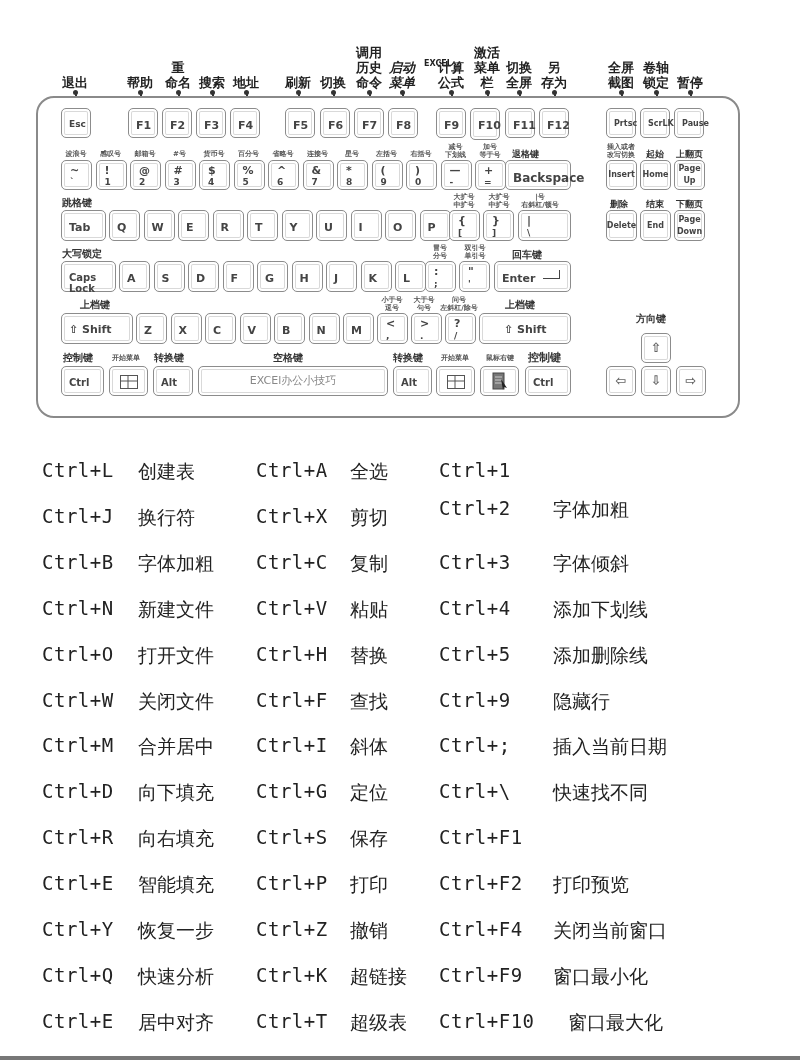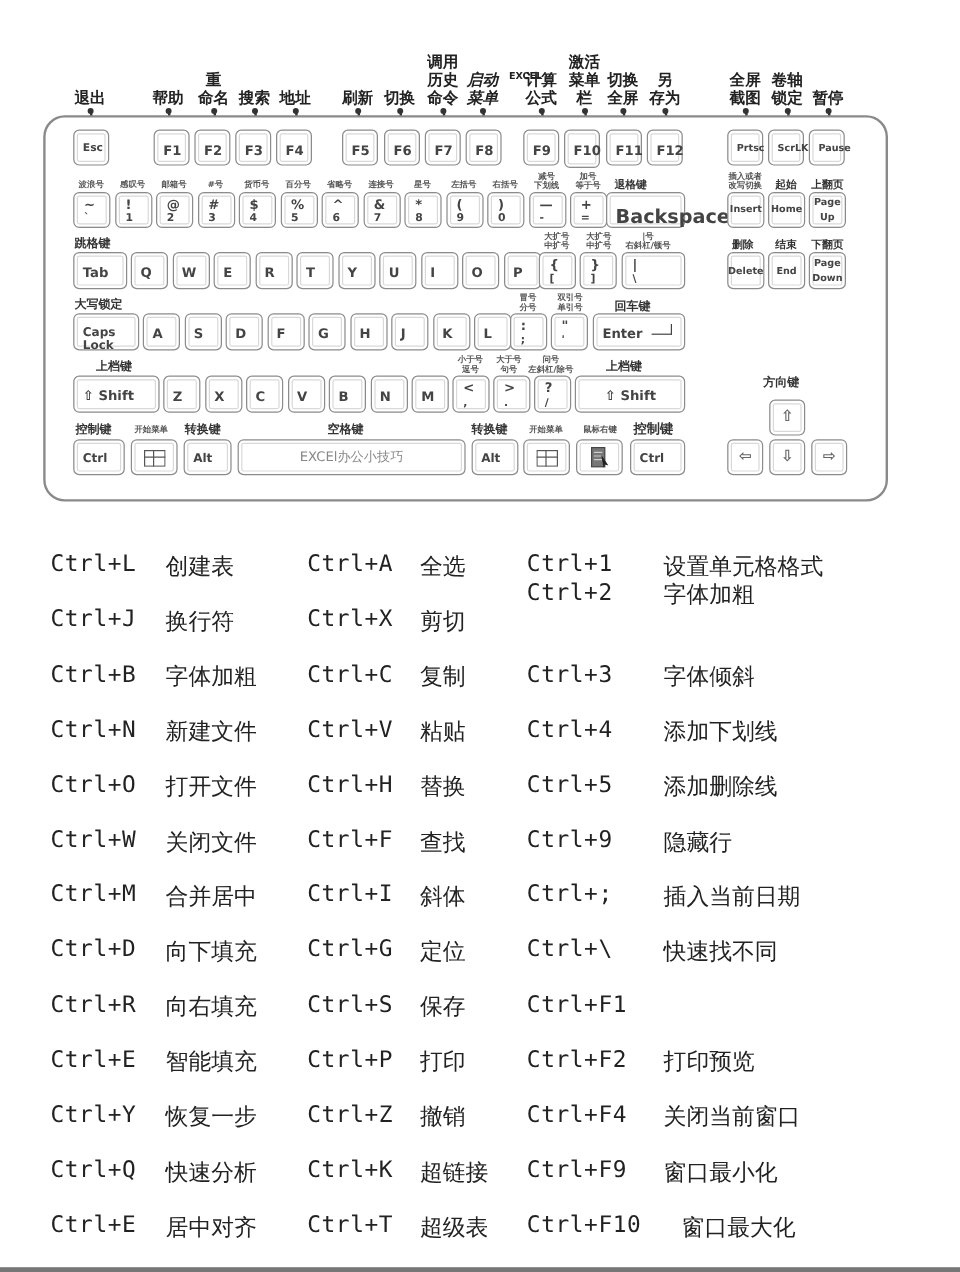--- a/index.html
+++ b/index.html
@@ -172,21 +172,21 @@
       <div class="key" style="left: 440.5px; top: 160px; width: 31px; height: 30px;">
         <span class="up">—</span>
         <span class="down">-</span>
       </div>
       <div class="mini" style="left: 473px; top: 143px; width: 34px;">加号<br>等于号</div>
       <div class="key" style="left: 475px; top: 160px; width: 31px; height: 30px;">
         <span class="up">+</span>
         <span class="down">=</span>
       </div>
       <div class="sec" style="left: 512px; top: 148px; font-size: 9px;">退格键</div>
-      <div class="key" style="left: 505px; top: 160px; width: 66px; height: 30px; font-size: 16px;">
+      <div class="key" style="left: 505px; top: 160px; width: 66px; height: 30px; font-size: 12px;">
         <span class="main">Backspace</span>
       </div>
       <div class="mini" style="left: 604px; top: 143px; width: 34px;">插入或者<br>改写切换</div>
       <div class="sec" style="left: 646px; top: 148px; font-size: 9px;">起始</div>
       <div class="sec" style="left: 676px; top: 148px; font-size: 9px;">上翻页</div>
       <div class="key center small" style="left: 606px; top: 160px; width: 31px; height: 30px;">
         <span class="main">Insert</span>
       </div>
       <div class="key center small" style="left: 640px; top: 160px; width: 31px; height: 30px;">
         <span class="main">Home</span>
@@ -500,23 +500,22 @@
       <div class="sc-row" style="left: 0px; top: 963.9px; width: 800px; pointer-events: none;">
         <span class="sc-key" style="left: 256px; top: 0px;">Ctrl+K</span>
         <span class="sc-desc" style="left: 350px; top: 0px;">超链接</span>
       </div>
       <div class="sc-row" style="left: 0px; top: 1009.8px; width: 800px; pointer-events: none;">
         <span class="sc-key" style="left: 256px; top: 0px;">Ctrl+T</span>
         <span class="sc-desc" style="left: 350px; top: 0px;">超级表</span>
       </div>
       <div class="sc-row" style="left: 0px; top: 459px; width: 800px; pointer-events: none;">
         <span class="sc-key" style="left: 439px; top: 0px;">Ctrl+1</span>
-        <span class="sc-desc" style="left: 553px; top: 0px;">设置单元格格式</span>
-      </div>
-      <div class="sc-row" style="left: 0px; top: 483px; width: 724px; pointer-events: none;">
+      </div>
+      <div class="sc-row" style="left: 0px; top: 497px; width: 724px; pointer-events: none;">
         <span class="sc-key" style="left: 439px; top: 0px;">Ctrl+2</span>
         <span class="sc-desc" style="left: 553px; top: 0px;">字体加粗</span>
       </div>
       <div class="sc-row" style="left: 0px; top: 550.8px; width: 800px; pointer-events: none;">
         <span class="sc-key" style="left: 439px; top: 0px;">Ctrl+3</span>
         <span class="sc-desc" style="left: 553px; top: 0px;">字体倾斜</span>
       </div>
       <div class="sc-row" style="left: 0px; top: 596.7px; width: 800px; pointer-events: none;">
         <span class="sc-key" style="left: 439px; top: 0px;">Ctrl+4</span>
         <span class="sc-desc" style="left: 553px; top: 0px;">添加下划线</span>

